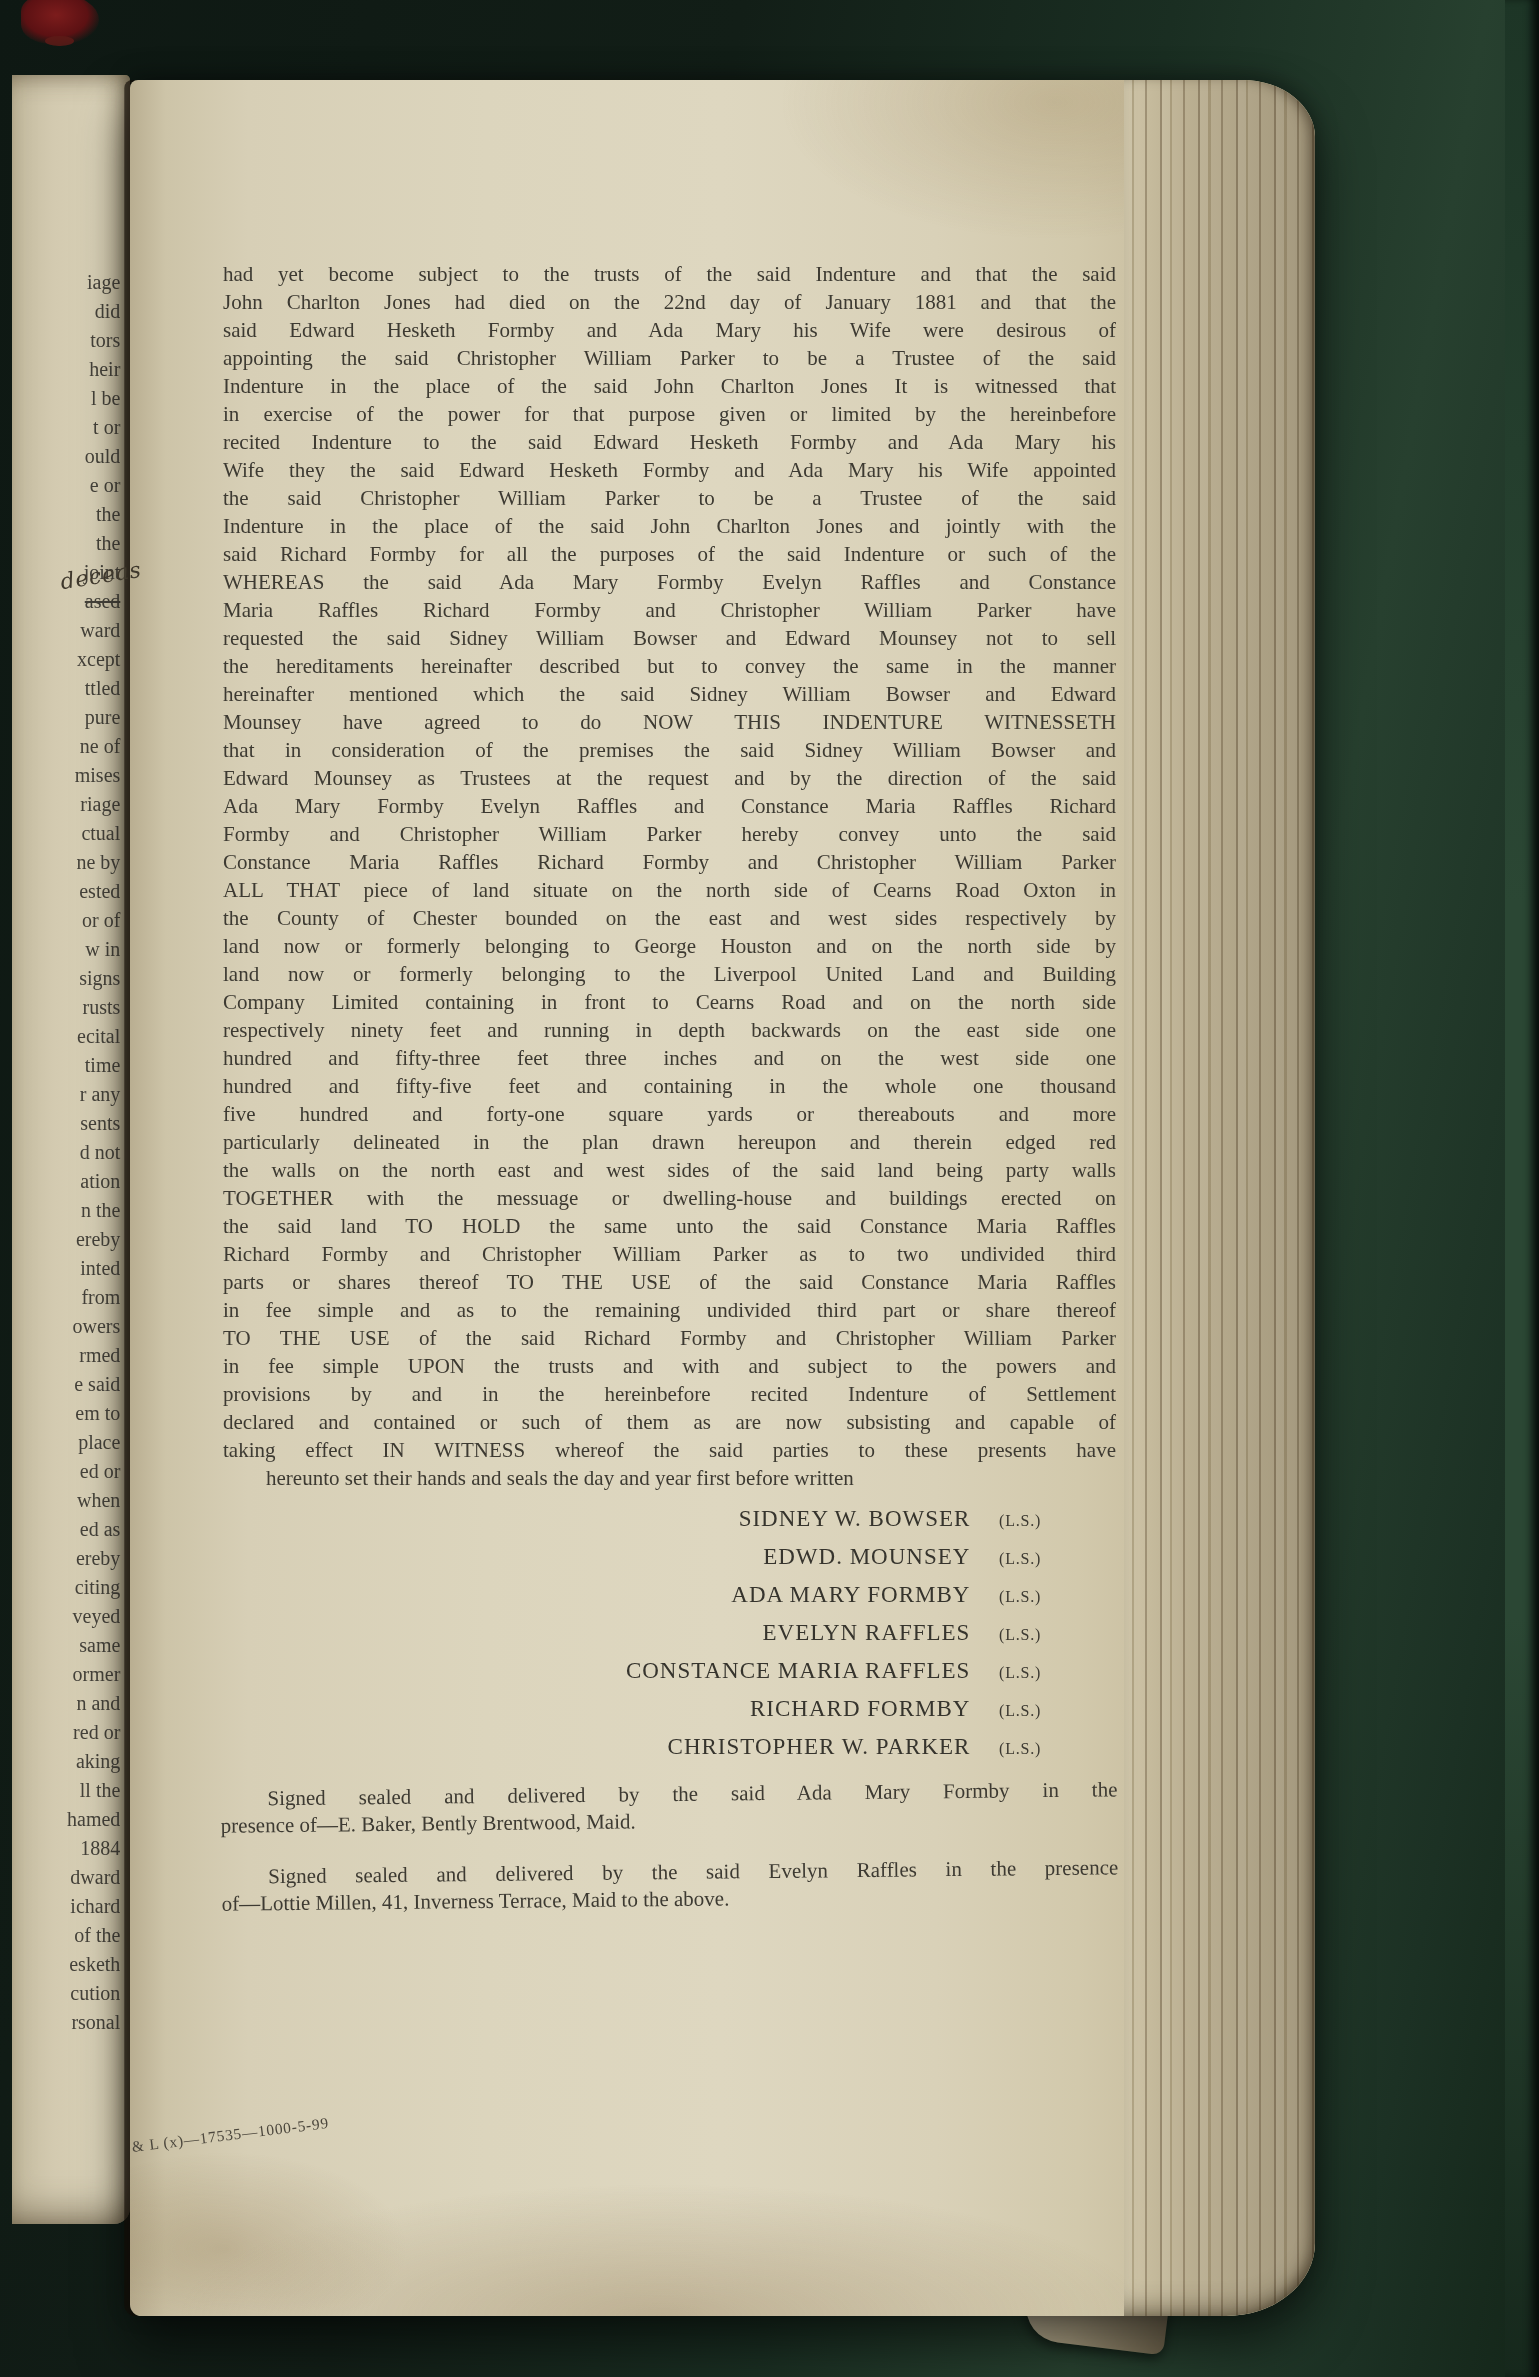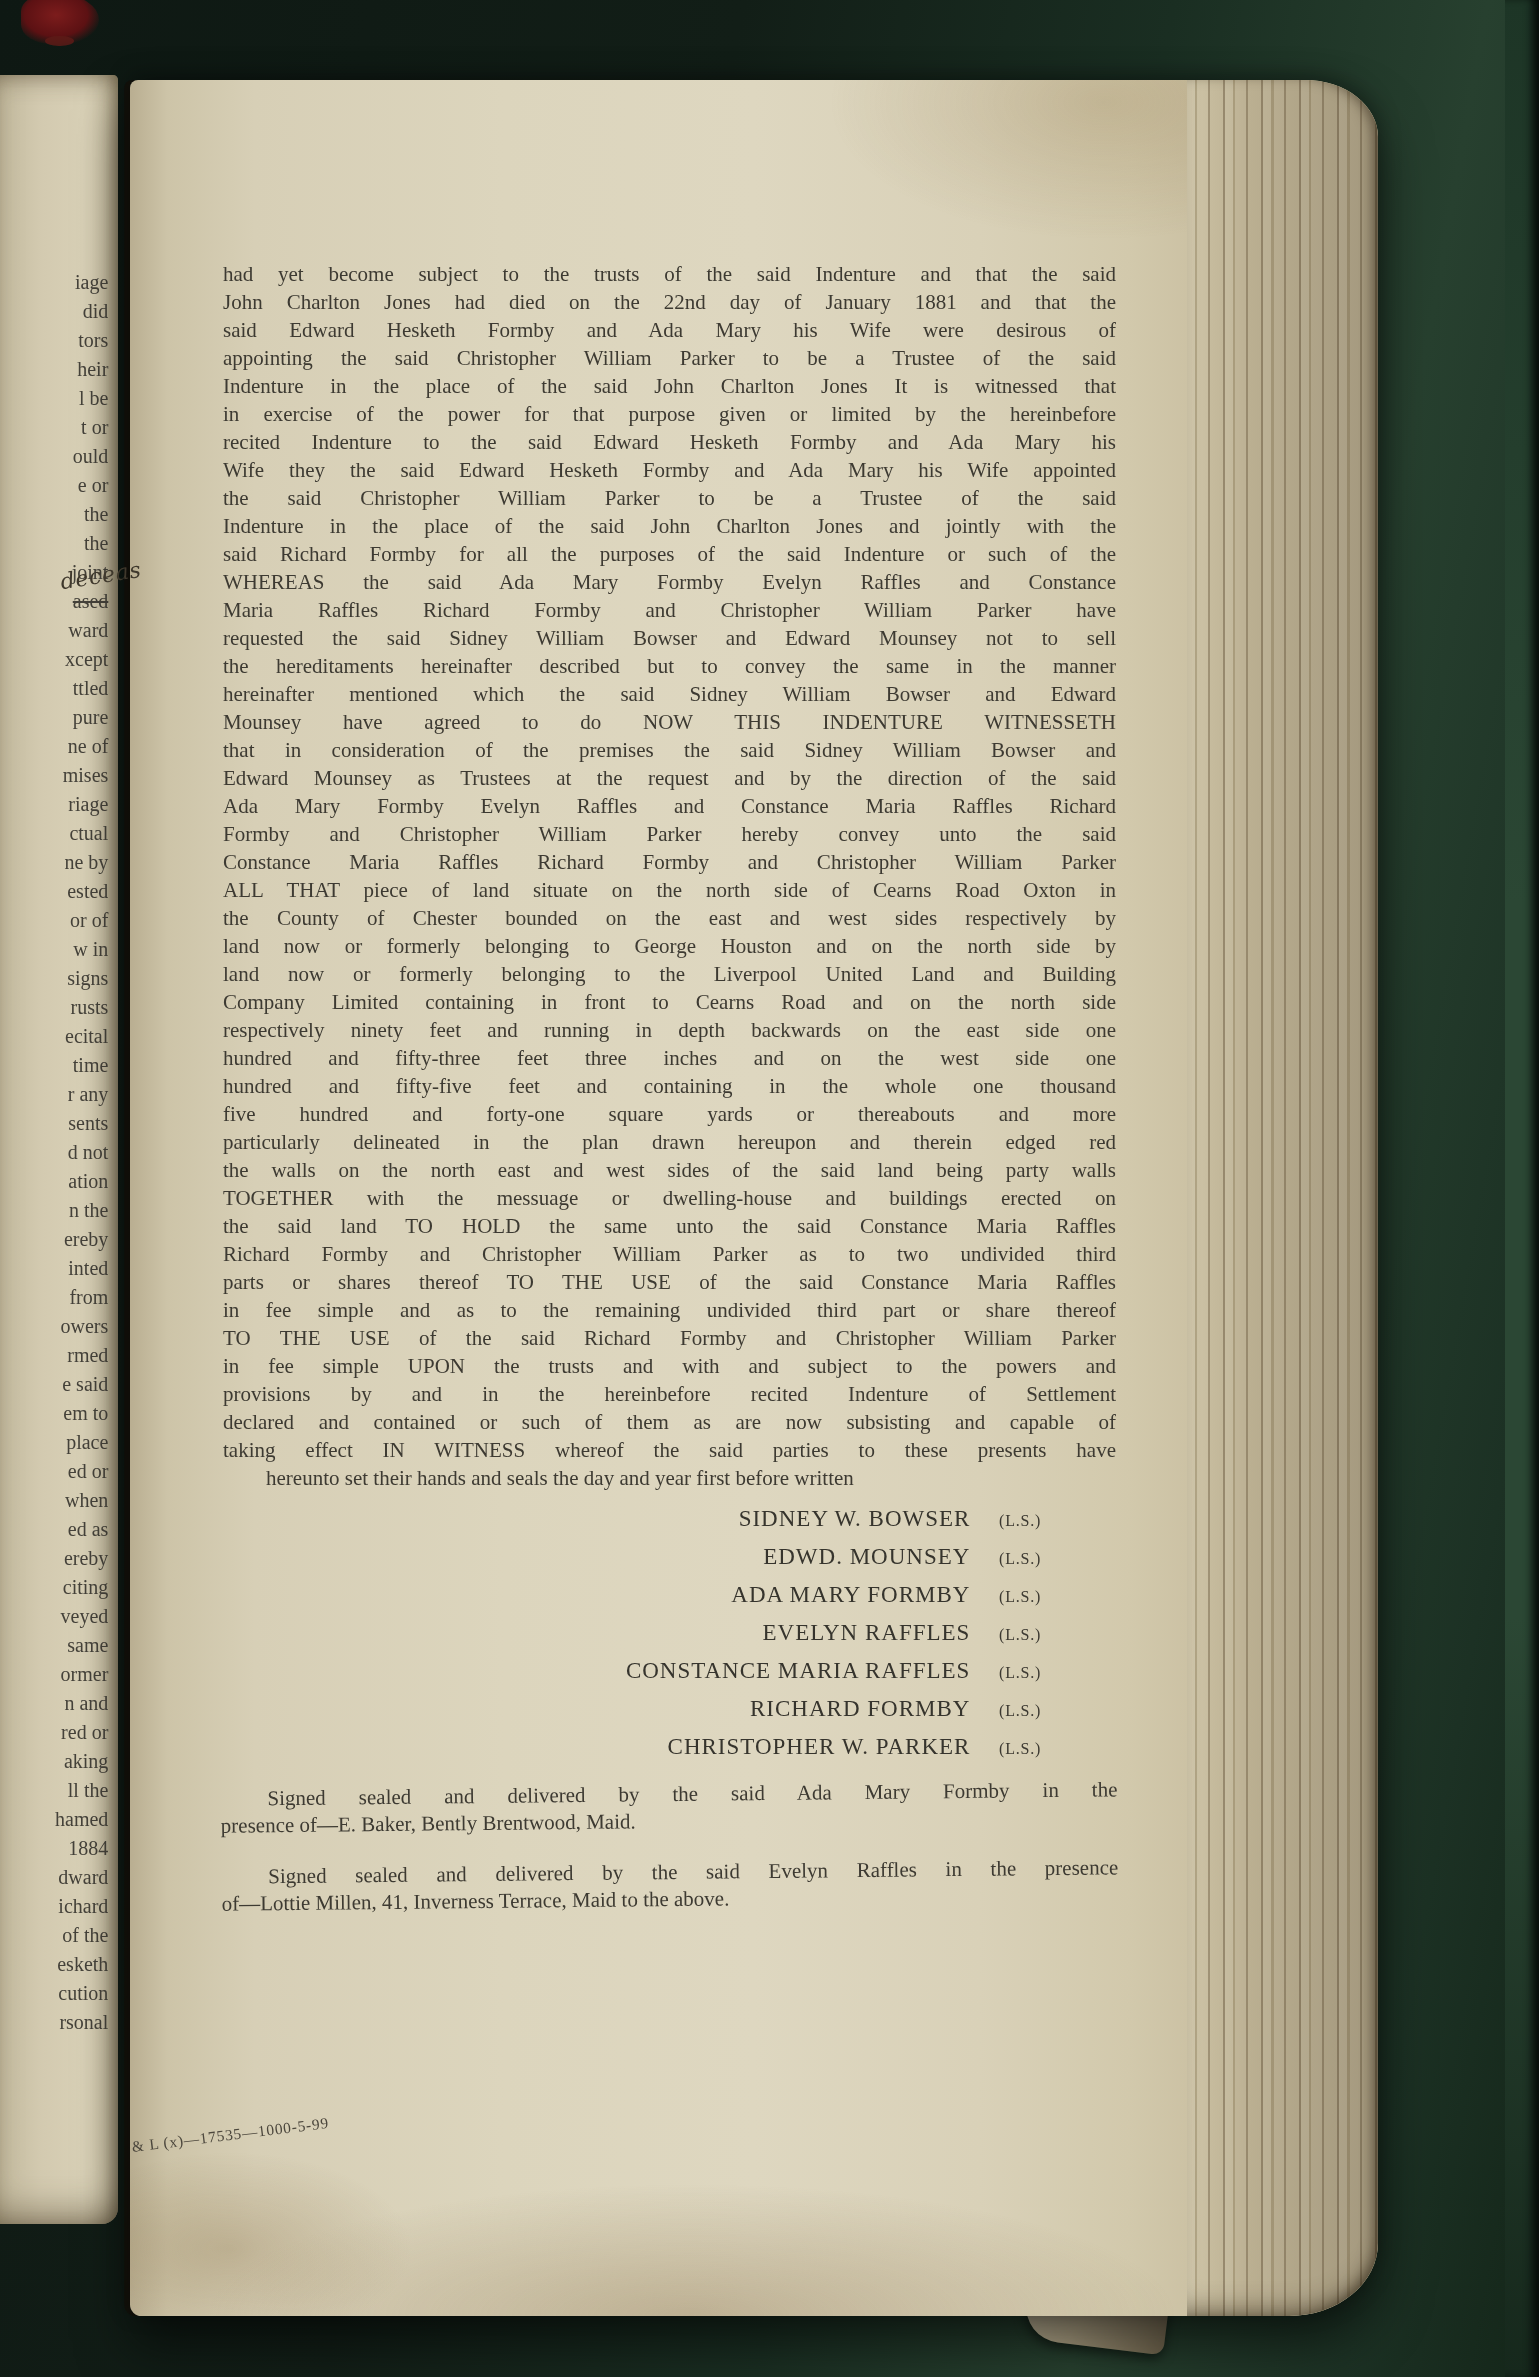--- a/index.html
+++ b/index.html
@@ -12,45 +12,46 @@
     position:absolute;left:21px;top:-6.5px;width:78px;height:50px;
     background:radial-gradient(ellipse at 45% 42%,#7c1c1c 0%,#5c1113 52%,rgba(70,12,14,0) 76%);
     border-radius:40% 60% 55% 45%;
   }
   .red-mark::after{
     content:"";position:absolute;left:24px;top:42px;width:29px;height:10.5px;
     background:#5d1b17;border-radius:50%;opacity:.85;
   }
   
   .left-page{
-    position:absolute;left:0;top:75px;width:118px;height:2149px;
+    position:absolute;left:12px;top:75px;width:118px;height:2149px;
     background:linear-gradient(to right,#c4bb9f 0%,#d3cab0 35%,#d8d0b6 70%,#c9c0a4 100%);
     border-radius:0 4.9px 16px 0;
     box-shadow:inset -11.4px 0 18px -6.5px rgba(64,50,28,.45),
                inset 0 -28px 36px -18px rgba(64,50,28,.5),
                inset 0 18px 24px -14.6px rgba(64,50,28,.4);
   }
   .margin-col{
     padding:193px 9.7px 0 0;text-align:right;
     font-size:20px;line-height:29px;color:#45423a;
   }
   .margin-col .frag:nth-child(12){text-decoration:line-through;text-decoration-thickness:1.6px;}
   
   .corner-fold{
     position:absolute;left:1026px;top:2272px;width:142px;height:75px;
     background:linear-gradient(115deg,#cfc5a8 0%,#b0a486 45%,#6e634c 100%);
     transform:rotate(7deg);border-radius:8px 28px 11.4px 36px;
     box-shadow:0 4.9px 11.4px rgba(0,0,0,.5);
   }
   
   .main-page{
-    position:absolute;left:130px;top:80px;width:1248px;height:2236px;
+    position:absolute;left:130px;top:80px;width:1147px;height:2236px;
     background:linear-gradient(to right,#b9ae91 0%,#cdc4a8 3%,#d7cfb6 10%,#dcd5bd 30%,#ded7c0 50%,#d9d1b8 68%,#d2c9ac 80%,#c8bd9f 88%,#bdb192 94%,#b2a687 100%);
     border-radius:8px 73px 89px 11.4px / 8px 57px 73px 11.4px;
     box-shadow:-5.7px 0 0 rgba(18,13,6,.65), 0 28px 52px rgba(0,0,0,.55), 0 -4.9px 21px rgba(0,0,0,.35);
+    padding-left:38px;
   }
   .main-page::before{
     content:"";position:absolute;inset:0;border-radius:inherit;pointer-events:none;
     background:
       radial-gradient(ellipse 422px 211px at 78% 1%,rgba(125,95,45,.20),transparent 65%),
       radial-gradient(ellipse 747px 203px at 45% 100%,rgba(115,88,45,.30),transparent 65%),
       radial-gradient(ellipse 211px 584px at 99% 55%,rgba(110,82,42,.18),transparent 70%),
       radial-gradient(ellipse 260px 138px at 8% 97%,rgba(120,92,48,.25),transparent 70%);
   }
   

